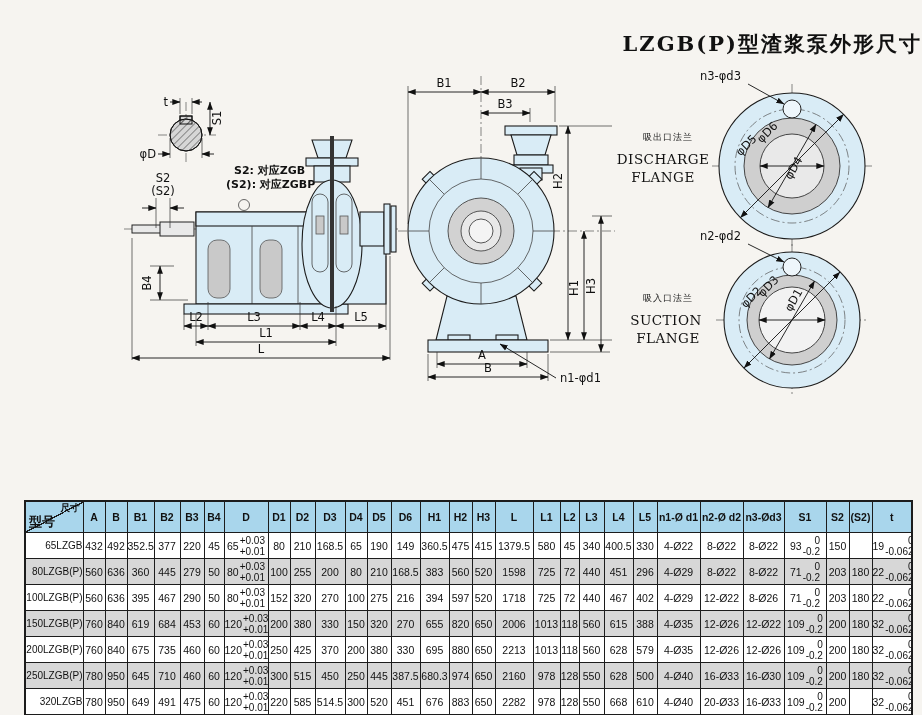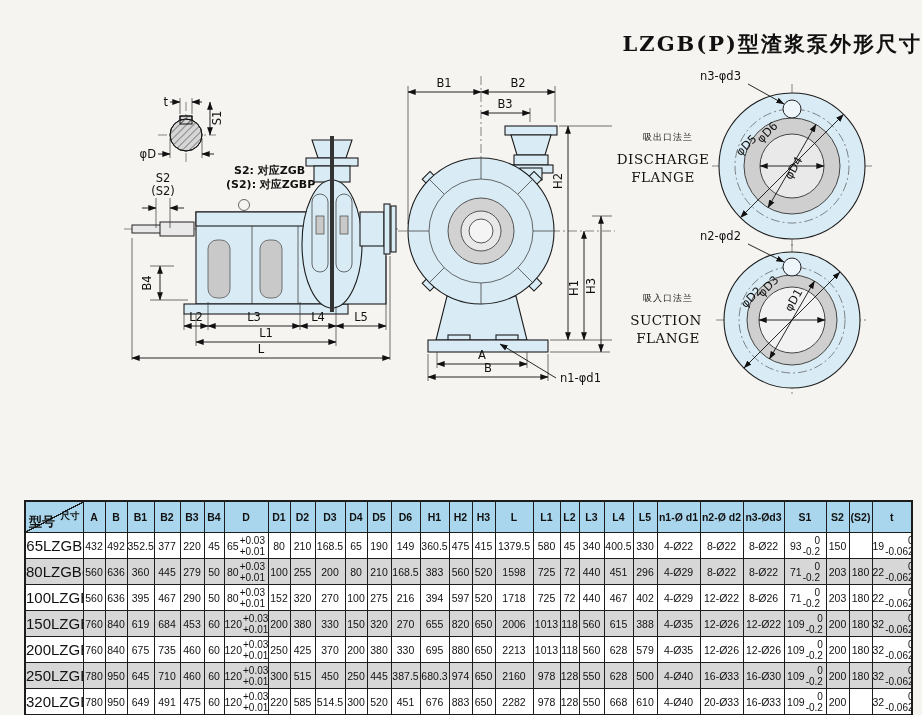--- a/index.html
+++ b/index.html
@@ -22,26 +22,26 @@
   .thin{stroke:#444;stroke-width:0.8;fill:none;}
   .dark{fill:#333;}
   .tablewrap{position:absolute;top:500px;left:24px;}
   table{border-collapse:collapse;table-layout:fixed;width:874px;background:#fff;}
   th,td{border:1px solid #1c1c1c;text-align:center;vertical-align:middle;
         font-size:10.5px;padding:0;overflow:hidden;white-space:nowrap;}
   table{border:2px solid #1c1c1c;}
   thead th{background:#a9d6ec;height:30px;font-weight:bold;font-size:10.5px;}
   tbody td{height:25px;}
   tbody tr.alt td{background:#d7d7d7;}
-  td.model{font-size:15px;}
+  td.model{font-size:10px;text-align:right;}
   .tw{display:inline-flex;align-items:center;gap:1px;}
   .tol{display:inline-flex;flex-direction:column;font-size:10px;line-height:1.1;text-align:right;}
   .corner{position:relative;width:58px;
     background:linear-gradient(to bottom right,rgba(0,0,0,0) 48.8%,#1c1c1c 48.8%,#1c1c1c 51.2%,rgba(0,0,0,0) 51.2%),#a9d6ec;}
-  .corner .t{position:absolute;top:8px;right:3px;font-size:9.5px;}
+  .corner .t{position:absolute;top:0;right:3px;font-size:9.5px;}
   .corner .b{position:absolute;bottom:1px;left:3px;font-size:13px;}
 </style>
 </head>
 <body>
 
 <div class="title">LZGB(P)型渣浆泵外形尺寸</div>
 
 <svg width="922" height="442" viewBox="0 0 922 442">
   <defs>
     <marker id="ar" viewBox="0 0 10 10" refX="9.5" refY="5" markerWidth="9" markerHeight="9" orient="auto-start-reverse">

